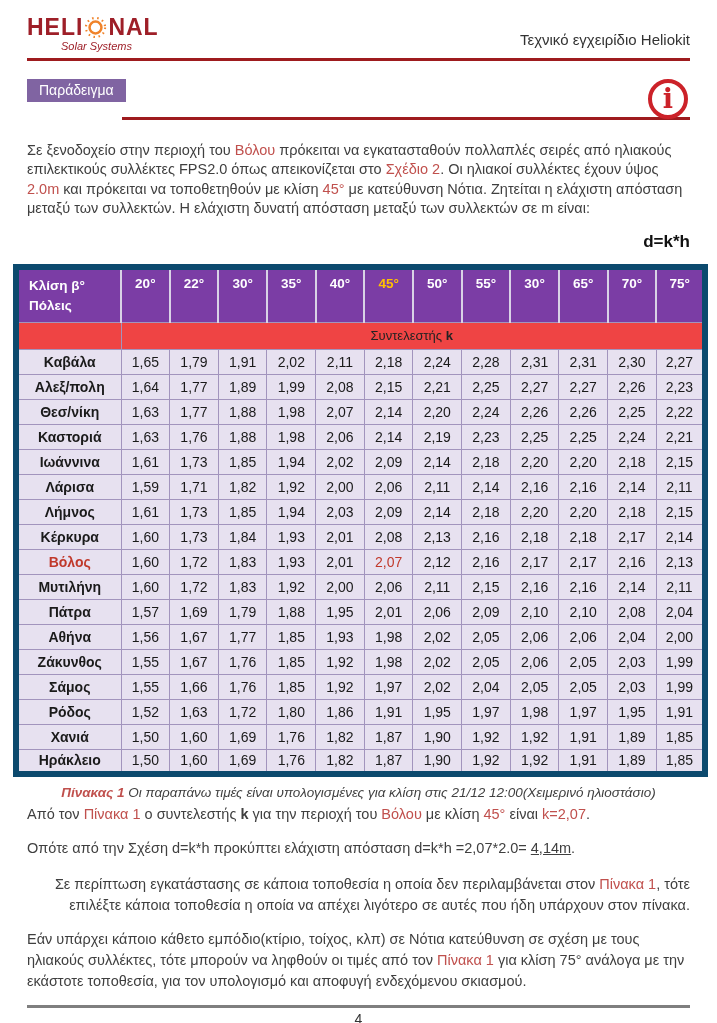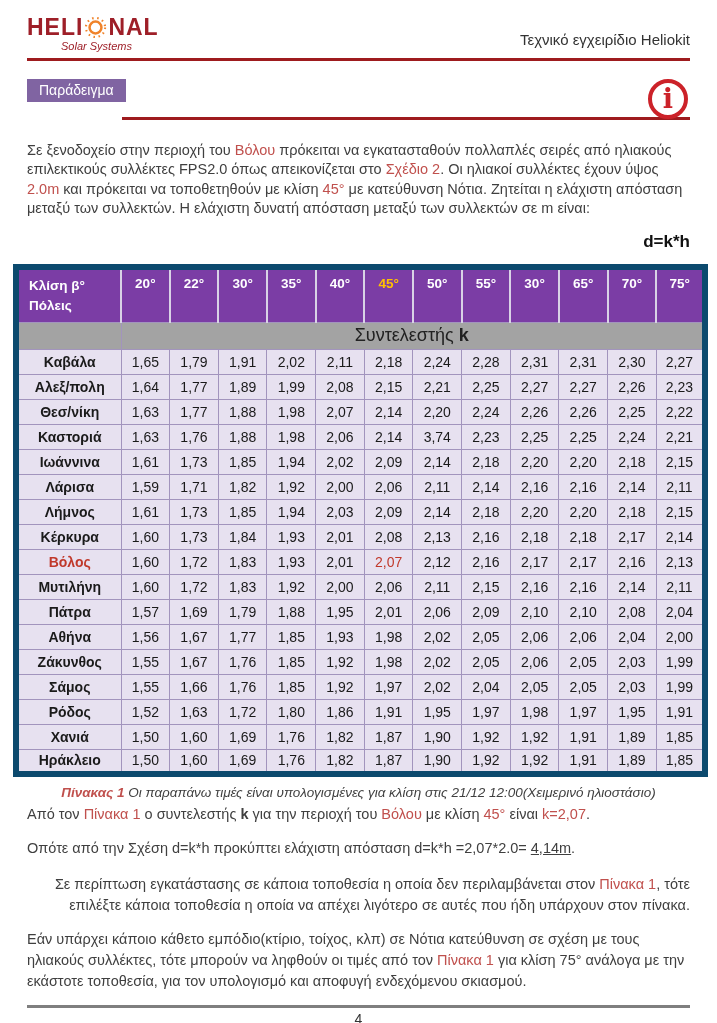--- a/index.html
+++ b/index.html
@@ -33,21 +33,21 @@
   
   table.ktable { border-collapse:collapse; width:695px; margin-left:-14px; table-layout:fixed; border:6px solid #0c4a6e; }
   table.ktable col.city-col { width:105px; }
   table.ktable thead th {
     background:#7b3da5; color:#fff; font-size:13.5px; font-weight:700;
     vertical-align:top; padding-top:6px; height:55px;
     border-right:2px solid #d9d2e6;
   }
   table.ktable thead th.corner { text-align:left; padding-left:10px; line-height:1.5; }
   table.ktable thead th.hl { color:#ffc000; }
-  table.ktable .subrow td { background:#a3a3a3; height:27px; font-size:18px; color:#222; text-align:center; border:1px solid #a294bd; }
+  table.ktable .subrow td { background:#ef4444; height:27px; font-size:13px; color:#222; text-align:center; border:1px solid #a294bd; }
   table.ktable tbody th, table.ktable tbody td {
     background:#e7e1f0; border:1px solid #a294bd; height:25px;
     font-size:14px; color:#1a1a1a; text-align:center;
   }
   table.ktable tbody th { font-weight:700; }
   table.ktable tbody .red { color:#c0392b; }
   
   .caption { font-size:13.5px; text-align:center; margin-top:8px;font-style:italic; }
   .bp { font-size:14.5px; line-height:1.45; }
   .bp2 { margin-top:4px; }
@@ -164,21 +164,21 @@
         <td>2,22</td>
       </tr>
       <tr>
         <th>Καστοριά</th>
         <td>1,63</td>
         <td>1,76</td>
         <td>1,88</td>
         <td>1,98</td>
         <td>2,06</td>
         <td>2,14</td>
-        <td>3,74</td>
+        <td>2,19</td>
         <td>2,23</td>
         <td>2,25</td>
         <td>2,25</td>
         <td>2,24</td>
         <td>2,21</td>
       </tr>
       <tr>
         <th>Ιωάννινα</th>
         <td>1,61</td>
         <td>1,73</td>

